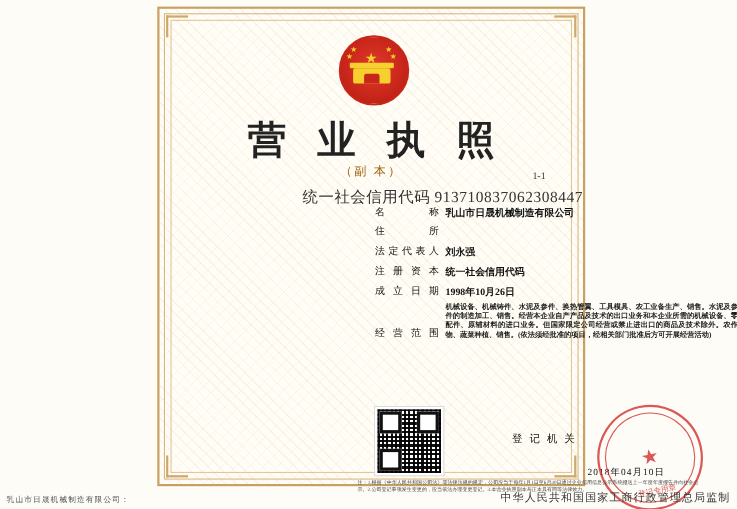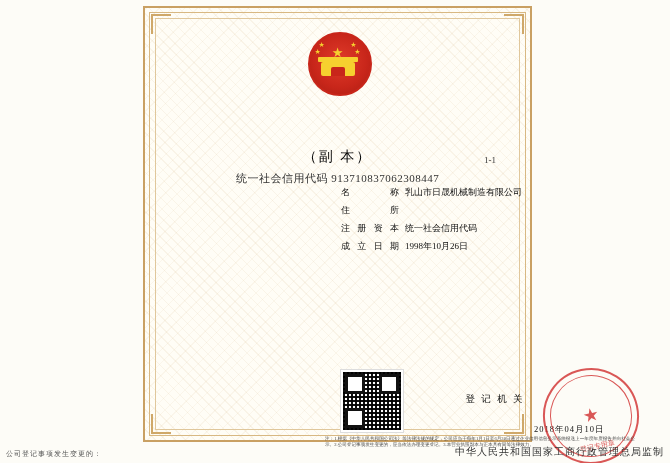--- a/index.html
+++ b/index.html
@@ -71,38 +71,38 @@
 
   
   .title{
     position:absolute;left:0;right:0;top:96px;text-align:center;
     font-family:"DejaVu Serif", serif;
     font-size:35px;font-weight:bold;color:#222;letter-spacing:8px;
     text-indent:8px;
   }
   .subtitle{
     position:absolute;left:0;right:0;top:140px;text-align:center;
-    font-size:14px;color:#000000;letter-spacing:2px;
+    font-size:11px;color:#a16207;letter-spacing:2px;
   }
   .serial{
     position:absolute;right:34px;top:147px;font-size:9px;color:#333;
   }
   .credit-code{
-    position:absolute;left:0;right:0;top:163px;text-align:center;
-    font-size:11px;color:#333;letter-spacing:.5px;
+    position:absolute;left:0;right:0;top:163px;text-align:right;
+    font-size:14px;color:#333;letter-spacing:.5px;
   }
 
   
   .fields{position:absolute;left:196px;top:178px;width:330px;}
-  .row{display:flex;align-items:center;margin-bottom:5px;font-size:9px;color:#1a1a1a;}
+  .row{display:flex;align-items:flex-end;margin-bottom:5px;font-size:9px;color:#1a1a1a;}
   .row .lab{
     width:58px;flex:0 0 58px;text-align:justify;text-align-last:justify;
     letter-spacing:0px;font-size:9px;color:#111;
   }
-  .row .val{flex:1;padding-left:6px;font-size:9px;color:#111;line-height:11px;}
+  .row .val{flex:1;padding-left:6px;font-size:9px;color:#111;line-height:11px;font-weight:bold;}
   .row.scope .val{font-size:6.6px;line-height:8.2px;text-align:justify;color:#1a1a1a;}
 
   
   .qr{
     position:absolute;left:196px;top:362px;width:58px;height:58px;
     background:
       repeating-linear-gradient(0deg,#111 0 2px,transparent 2px 4px),
       repeating-linear-gradient(90deg,#111 0 2px,#fff 2px 4px);
     background-blend-mode:multiply;
     border:2px solid #fff;
@@ -174,56 +174,65 @@
         <div class="minis">
           <i style="left:4px;top:2px;">★</i>
           <i style="left:0px;top:9px;">★</i>
           <i style="right:4px;top:2px;">★</i>
           <i style="right:0px;top:9px;">★</i>
         </div>
         <div class="gate"></div>
       </div>
     </div>
 
+    <div class="title">营 业 执 照</div>
     <div class="subtitle">（副 本）</div>
     <div class="serial">1-1</div>
     <div class="credit-code">
       <span>统一社会信用代码</span>
       <span>91371083706‎2308447</span>
     </div>
 
     <div class="fields">
       <div class="row">
         <div class="lab">名称</div>
         <div class="val">乳山市日晟机械制造有限公司</div>
       </div>
       <div class="row">
         <div class="lab">住所</div>
       </div>
       <div class="row">
+        <div class="lab">法定代表人</div>
+        <div class="val">刘永强</div>
+      </div>
+      <div class="row">
         <div class="lab">注册资本</div>
         <div class="val">统一社会信用代码</div>
       </div>
       <div class="row">
         <div class="lab">成立日期</div>
         <div class="val">1998年10月26日</div>
+      </div>
+      <div class="row scope">
+        <div class="lab">经营范围</div>
+        <div class="val">机械设备、机械铸件、水泥及参件、换热管翼、工具模具、农工业备生产、销售。水泥及参件的制造加工、销售。经营本企业自产产品及技术的出口业务和本企业所需的机械设备、零配件、原辅材料的进口业务。但国家限定公司经营或禁止进出口的商品及技术除外。农作物、蔬菜种植、销售。(依法须经批准的项目，经相关部门批准后方可开展经营活动)</div>
       </div>
     </div>
 
     <div class="qr">
       <div class="qr-eye3"></div>
     </div>
 
     <div class="authority">登 记 机 关</div>
     <div class="issue-date">2018年04月10日</div>
 
     <div class="seal">
       <div class="ring"></div>
       <div class="star-c">★</div>
       <div class="bottom-txt">登记专用章</div>
     </div>
 
     <div class="note">注：1.根据《中华人民共和国公司法》等法律法规的规定，公司应当于每年1月1日至6月30日通过企业信用信息公示系统报送上一年度年度报告并向社会公示。2.公司登记事项发生变更的，应当依法办理变更登记。3.本营业执照副本与正本具有同等法律效力。</div>
   </div>
 
-  <div class="foot-left">公司登记事项发生变更的：</div>
+  <div class="foot-left">乳山市日晟机械制造有限公司：</div>
   <div class="foot-right">中华人民共和国国家工商行政管理总局监制</div>
 </div>
 
 </body></html>

